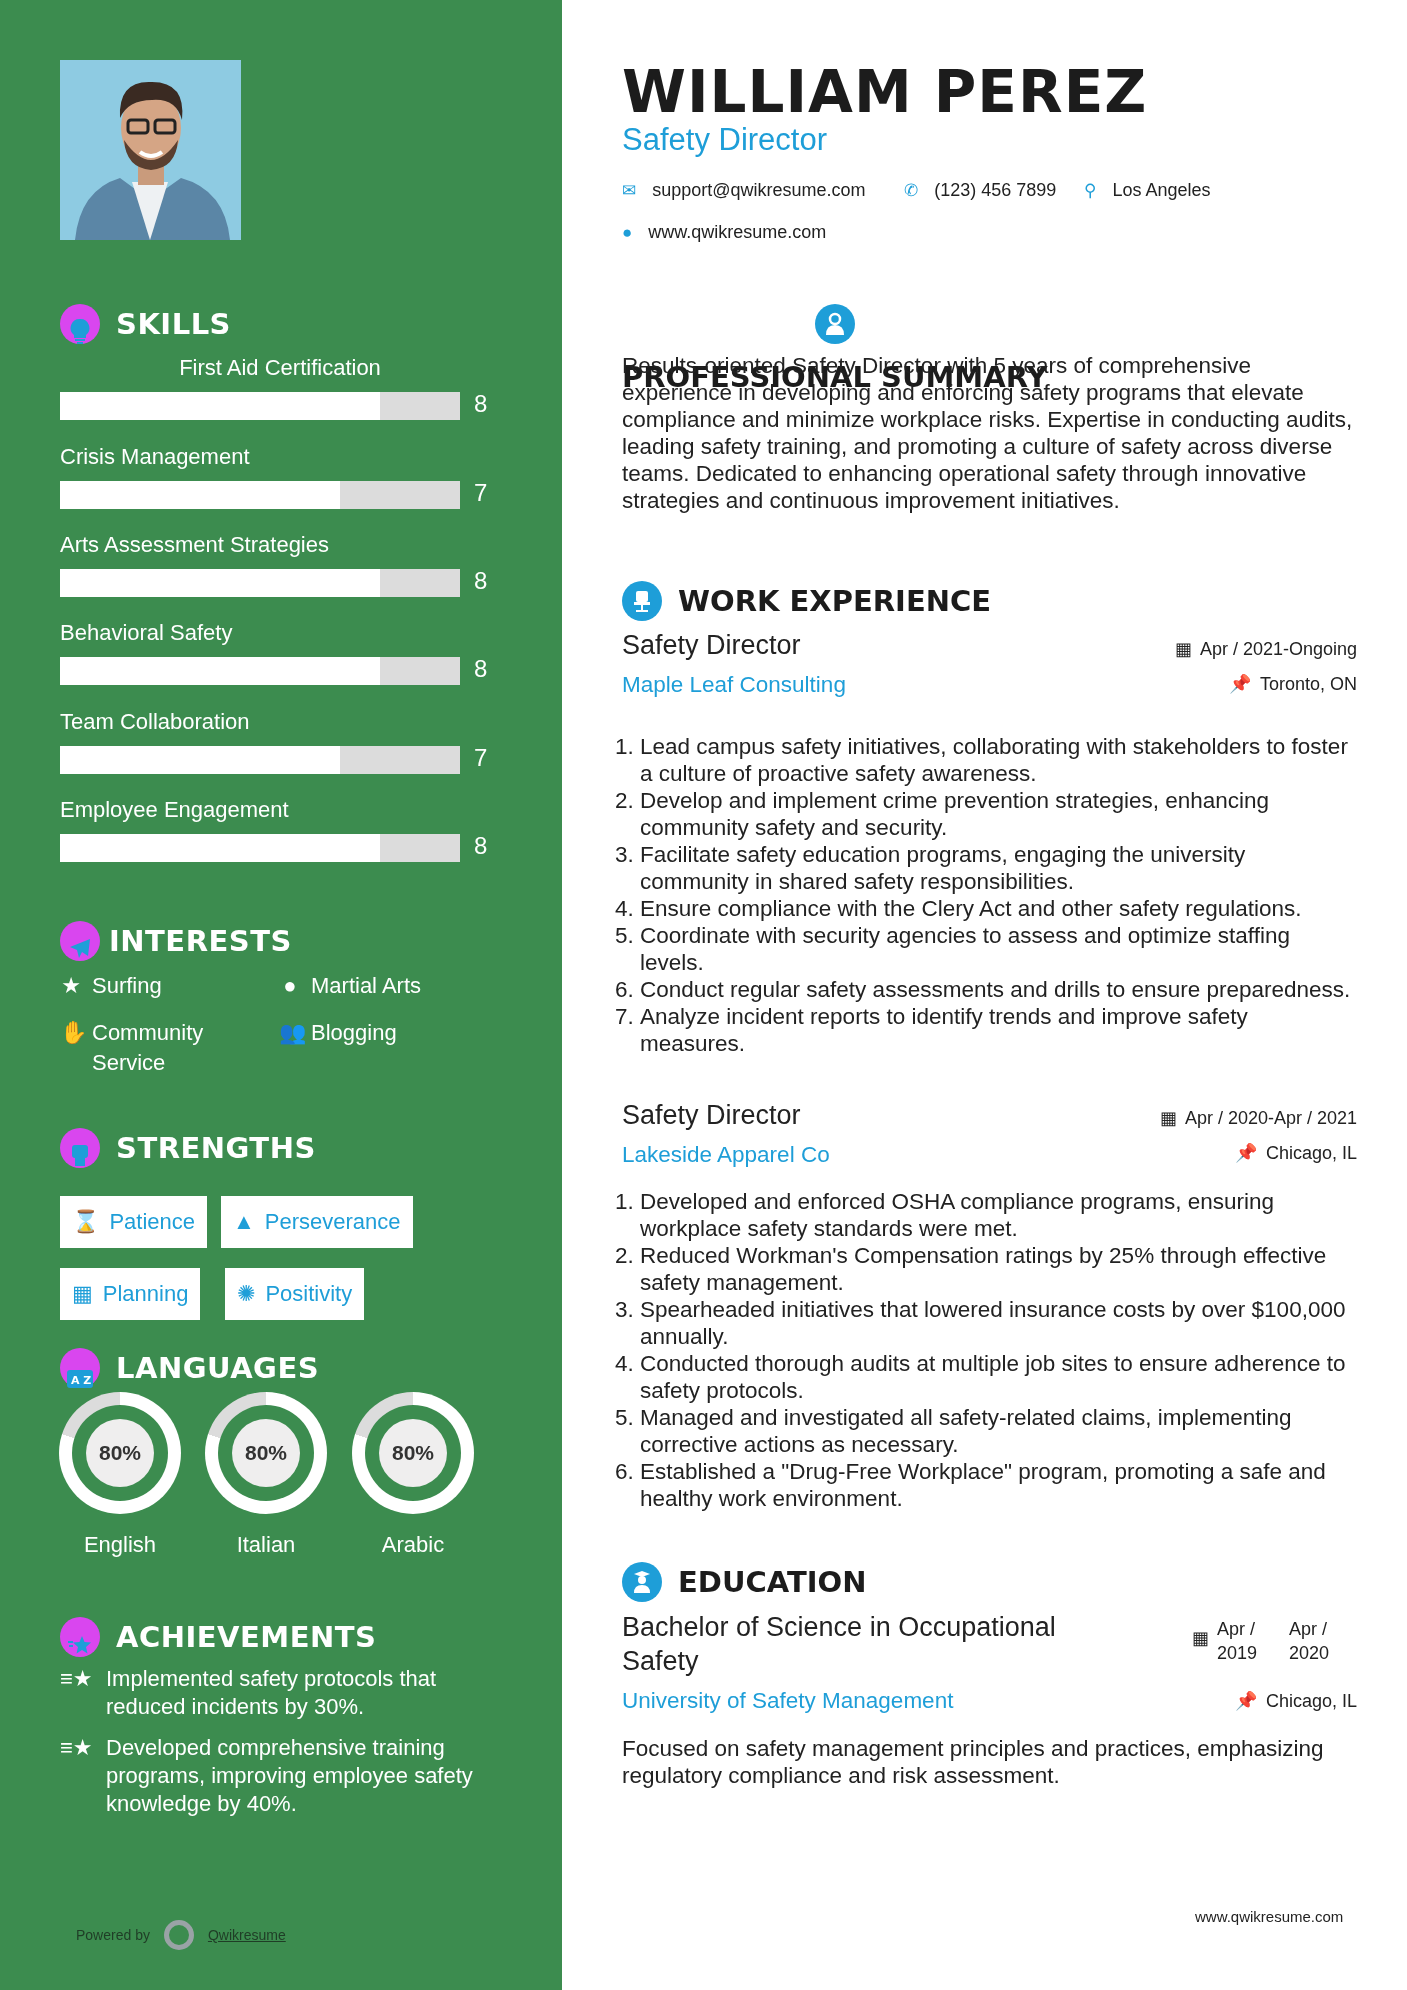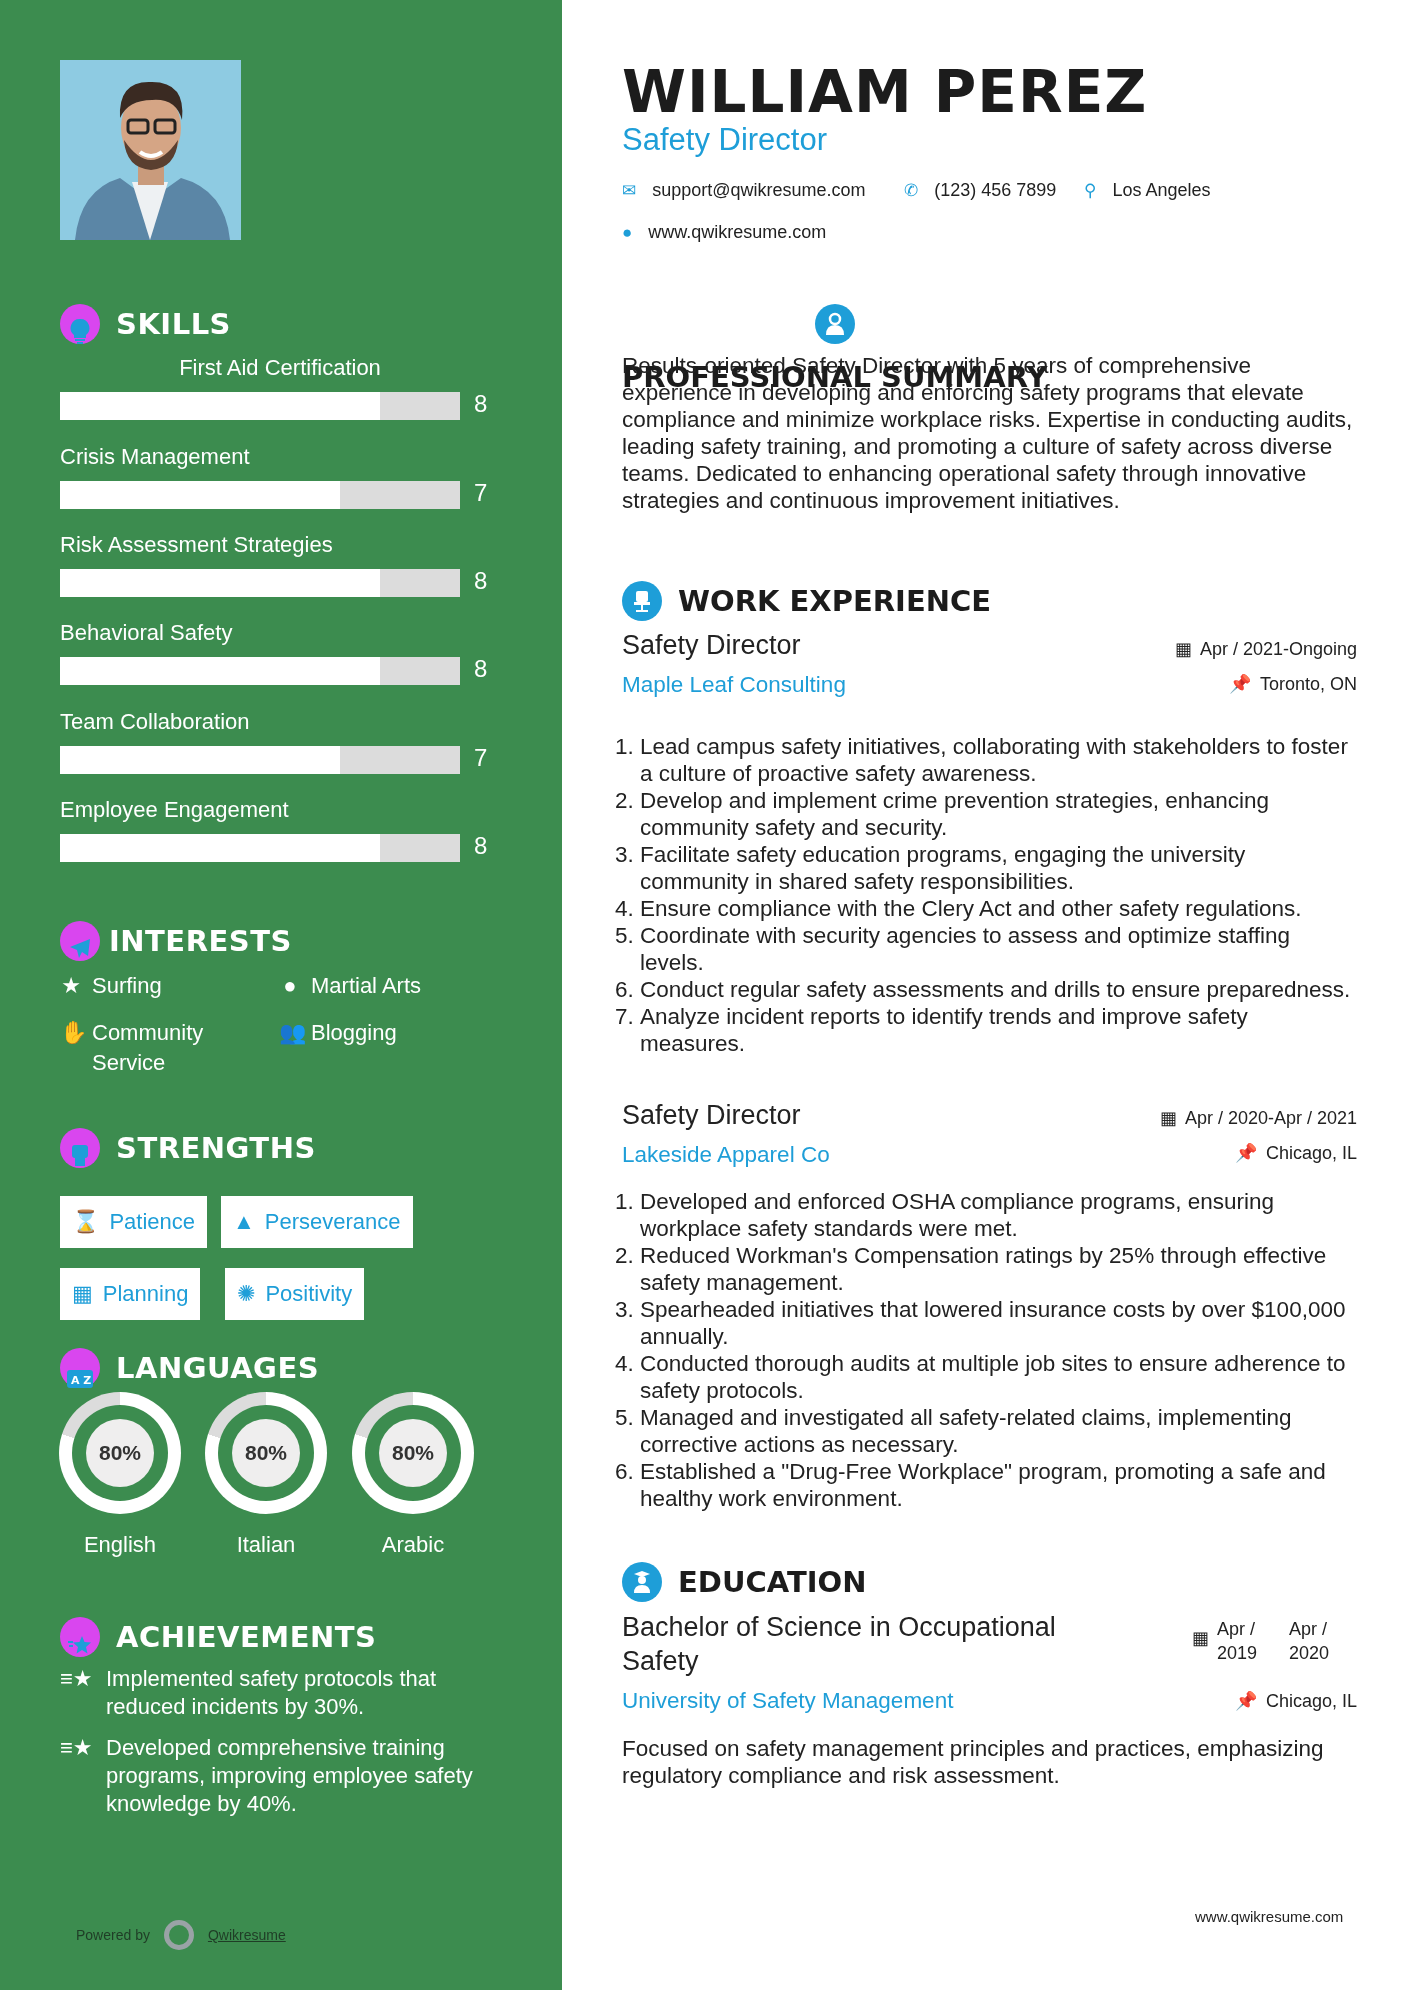--- a/index.html
+++ b/index.html
@@ -83,21 +83,21 @@
     <div class="skill-val">8</div>
   </div>
   <div class="skill" style="top:443px;">
     <div class="skill-label">Crisis Management</div>
     <div class="skill-bar">
         <div class="skill-fill" style="width:70%"></div>
       </div>
     <div class="skill-val">7</div>
   </div>
   <div class="skill" style="top:531px;">
-    <div class="skill-label">Risk Assessment Strategies</div>
+    <div class="skill-label">Arts Assessment Strategies</div>
     <div class="skill-bar">
         <div class="skill-fill" style="width:80%"></div>
       </div>
     <div class="skill-val">8</div>
   </div>
   <div class="skill" style="top:619px;">
     <div class="skill-label">Behavioral Safety</div>
     <div class="skill-bar">
         <div class="skill-fill" style="width:80%"></div>
       </div>

